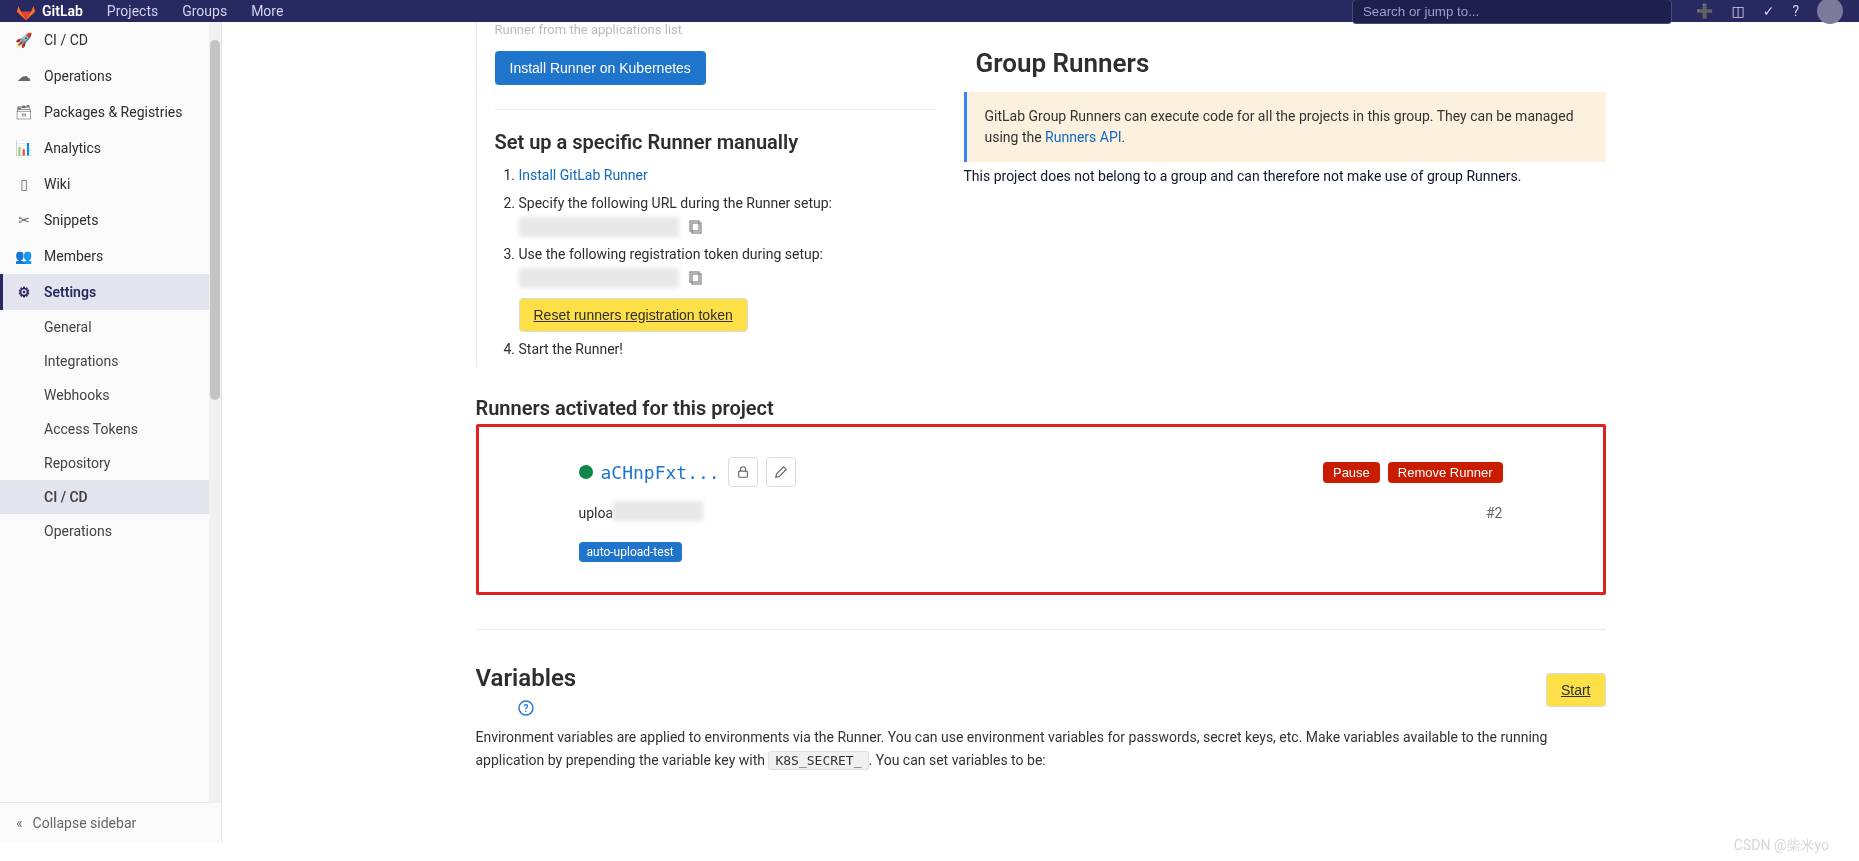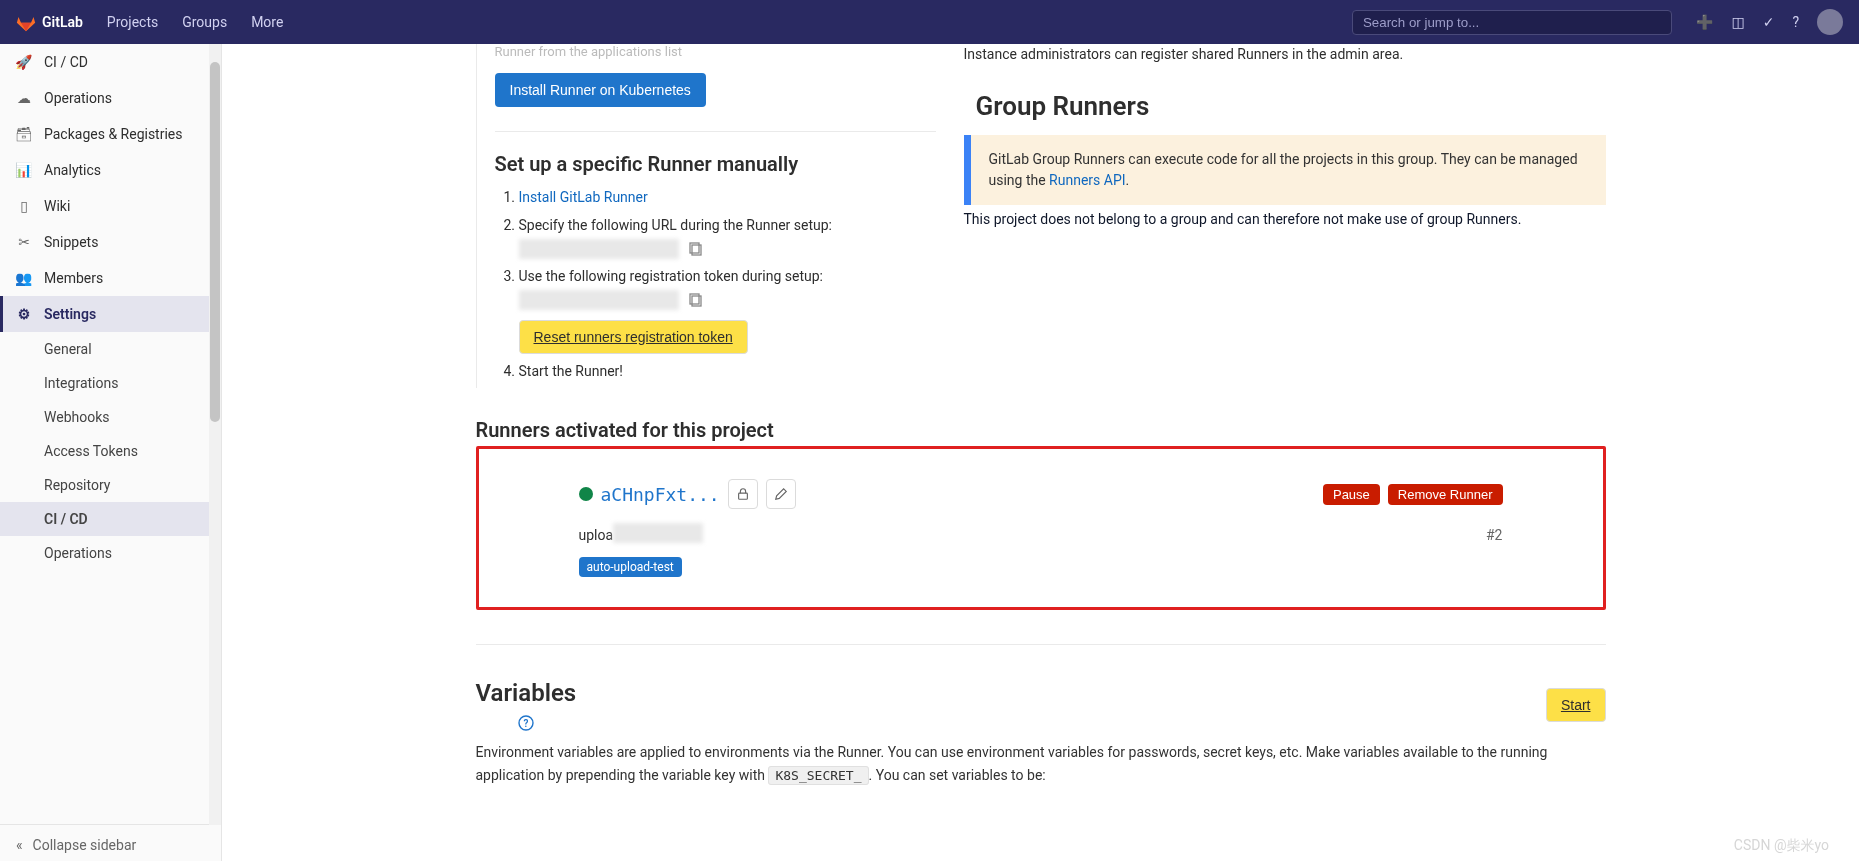--- a/index.html
+++ b/index.html
@@ -1,17 +1,17 @@
 <!DOCTYPE html>
 <html><head>
 <meta charset="utf-8">
 <style>
 * { box-sizing: border-box; margin: 0; padding: 0; }
 body { font-family: -apple-system, "Segoe UI", Roboto, sans-serif; font-size: 14px; color: #2e2e2e; background: #fff; }
-.topbar { height: 44px; background: #292961; display: flex; align-items: center; padding: 0 16px; color: #fff; gap: 24px; position: relative; }
+.topbar { height: 22px; background: #292961; display: flex; align-items: center; padding: 0 16px; color: #fff; gap: 24px; position: relative; }
 .topbar .logo { display: flex; align-items: center; gap: 6px; font-weight: 600; }
 .topbar .nav { color: #d1d1f0; cursor: pointer; }
 .topbar .search { margin-left: auto; }
 .topbar .search input { background: #1f1f4d; border: 1px solid #4a4a7a; border-radius: 4px; padding: 4px 28px 4px 10px; color: #fff; width: 320px; }
 .topbar .search input::placeholder { color: #9d9dc9; }
 .topbar .icons { display: flex; gap: 18px; align-items: center; }
 .topbar .icons span { color: #d1d1f0; cursor: pointer; }
 .topbar .avatar { width: 26px; height: 26px; border-radius: 50%; background: #7a7a9a; }
 
 .layout { display: flex; height: calc(100vh - 40px); }
@@ -44,21 +44,21 @@
 h2.section { font-size: 26px; font-weight: 600; margin: 4px 12px 14px; }
 ol.steps { list-style: decimal; padding-left: 24px; }
 ol.steps li { margin-bottom: 6px; line-height: 1.6; }
 .link { color: #1068bf; cursor: pointer; text-decoration: none; }
 .pixelated { display: inline-block; width: 160px; height: 20px; background: #e8e8e8; filter: blur(2px); vertical-align: middle; }
 .pixelated.sm { width: 90px; }
 .copy-icon { display: inline-flex; width: 16px; height: 16px; vertical-align: middle; margin-left: 6px; color: #888; cursor: pointer; }
 
 hr.sep { border: none; border-top: 1px solid #eaeaea; margin: 24px 0 8px; }
 
-.callout { background: #fcf1de; border-left: 7px solid #3b82f6; padding: 14px 18px; color: #333; line-height: 1.5; }
+.callout { background: #fcf1de; border-left: 3px solid #3b82f6; padding: 14px 18px; color: #333; line-height: 1.5; }
 .group-desc { margin-top: 4px; color: #0f172a; line-height: 1.5; }
 
 .highlight-box { border: 3px solid #e02020; border-radius: 2px; padding: 30px 100px 30px 100px; margin-top: -6px; }
 .runner-line { display: flex; align-items: center; gap: 8px; }
 .status-dot { width: 14px; height: 14px; border-radius: 50%; background: #108548; display: inline-block; }
 .runner-name { font-family: Menlo, Consolas, monospace; font-size: 18px; color: #1f75cb; cursor: pointer; }
 .icon-btn { border: 1px solid #dbdbdb; border-radius: 4px; width: 30px; height: 30px; display: inline-flex; align-items: center; justify-content: center; cursor: pointer; color: #666; }
 .runner-meta { display: flex; align-items: flex-end; margin-top: 14px; gap: 0; }
 .runner-num { margin-left: auto; color: #666; }
 
@@ -182,21 +182,20 @@
               </span>
               <div style="margin-top:10px;">
                 <button class="btn btn-white">Reset runners registration token</button>
               </div>
             </li>
             <li>Start the Runner!</li>
           </ol>
         </div>
 
         <div class="right-col">
-          <p style="line-height:1.5;">Instance administrators can register shared Runners in the admin area.</p>
           <h2 class="section" style="margin-top:26px;">Group Runners</h2>
           <div class="callout">
             <span>GitLab Group Runners can execute code for all the projects in this group. They can be managed using the </span><a class="link">Runners API</a>.
           </div>
           <p class="group-desc">This project does not belong to a group and can therefore not make use of group Runners.</p>
         </div>
       </div>
 
       <h3 class="section" style="margin-top:30px; position:relative; z-index:2;">Runners activated for this project</h3>
 
@@ -217,21 +216,21 @@
           </span>
           <span style="flex:1;"></span>
           <button class="btn-sm-red">Pause</button>
           <button class="btn-sm-red">Remove Runner</button>
         </div>
         <div class="runner-meta">
           <span>uploa</span>
           <span class="pixelated sm"></span>
           <span class="runner-num">#2</span>
         </div>
-        <div style="margin-top:14px;">
+        <div style="margin-top:21px;">
           <span class="tag-blue">auto-upload-test</span>
         </div>
       </div>
 
       <hr class="sep" style="margin-top:34px;">
       <div class="vars-row">
         <h2>
           <span>Variables</span>
           <svg class="help-icon" viewBox="0 0 16 16">
               <circle cx="8" cy="8" r="7" fill="none" stroke="currentColor" stroke-width="1.4"></circle>

